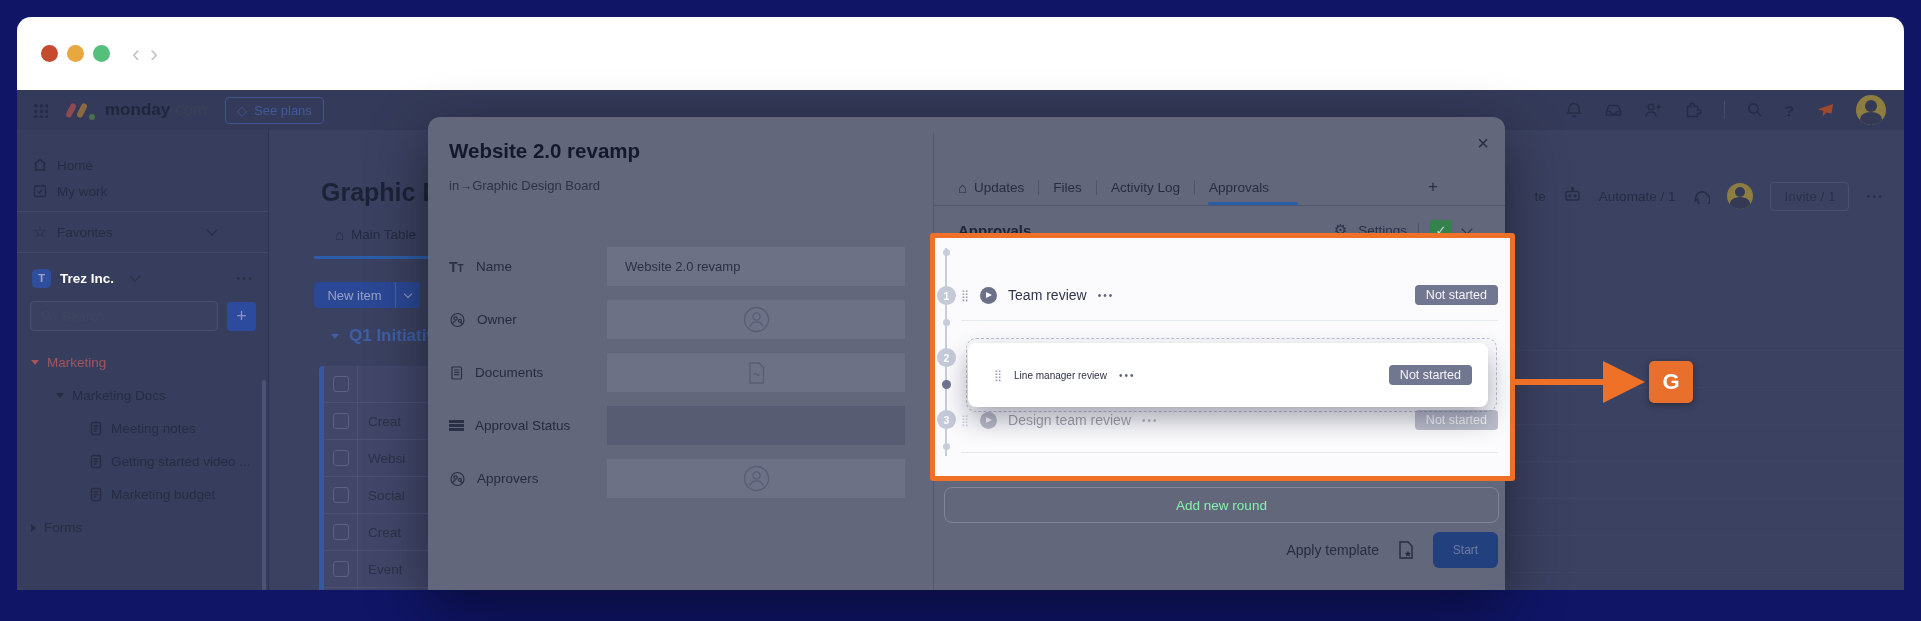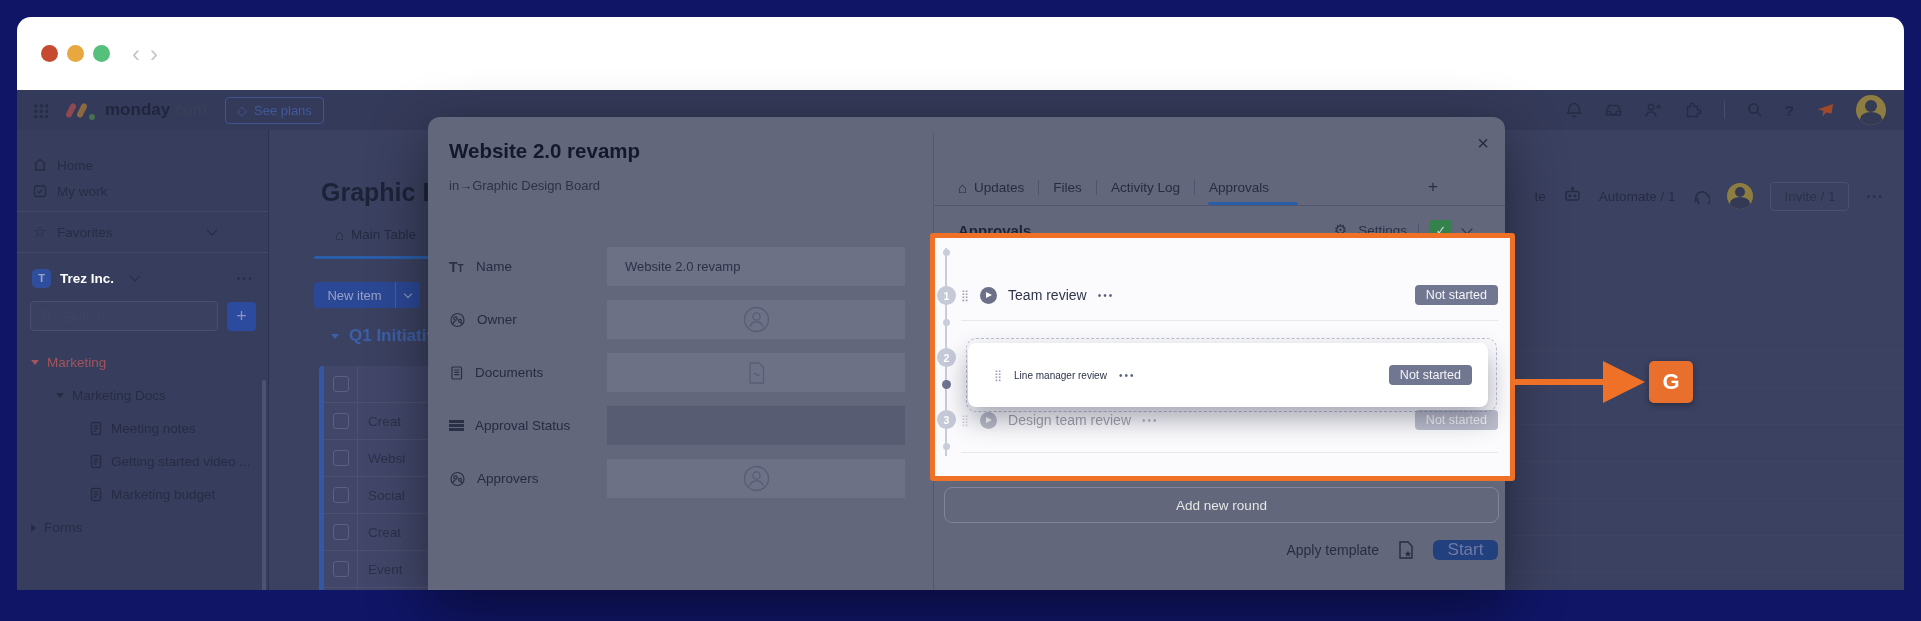--- a/index.html
+++ b/index.html
@@ -103,23 +103,23 @@
   .m-tab{display:flex;align-items:center;gap:7px;}
   .tabsep{width:1px;height:15px;background:#4e5470;}
   .m-tab-underline{position:absolute;left:274px;top:85px;width:90px;height:3px;background:#2b5ea9;border-radius:2px;}
   .tab-add{position:absolute;left:494px;top:60px;font-size:17px;color:#2a2f44;}
   .m-sec{position:absolute;left:0;right:0;top:98px;height:30px;display:flex;align-items:center;padding:0 34px 0 24px;}
   .m-sec-title{font-size:15px;font-weight:700;color:#1f2539;}
   .m-sec-right{margin-left:auto;display:flex;align-items:center;gap:11px;color:#2b3148;font-size:13.5px;}
   .gear-glyph{font-size:15px;}
   .greenbox{width:22px;height:21px;border-radius:3px;background:#35834c;color:#cfd6db;font-size:13px;display:flex;align-items:center;justify-content:center;}
   .m-sec-right .chev{color:#2b3148;margin-top:-2px;}
-  .addround{position:absolute;left:10px;top:370px;width:553px;height:34px;border:1px solid #80859a;border-radius:8px;display:flex;align-items:center;justify-content:center;font-size:13.5px;color:#e5e5e5;}
+  .addround{position:absolute;left:10px;top:370px;width:553px;height:34px;border:1px solid #80859a;border-radius:8px;display:flex;align-items:center;justify-content:center;font-size:13.5px;color:#86efac;}
   .m-bottom{position:absolute;left:0;right:7px;top:415px;height:36px;display:flex;align-items:center;justify-content:flex-end;gap:18px;color:#272d42;font-size:14px;}
-  .startbtn{width:65px;height:20px;background:#23407e;border-radius:6px;color:#6e7aa4;font-size:17px;display:flex;align-items:center;justify-content:center;}
+  .startbtn{width:65px;height:36px;background:#23407e;border-radius:6px;color:#6e7aa4;font-size:12px;display:flex;align-items:center;justify-content:center;}
   
   .hl-box{position:absolute;left:930px;top:233px;width:585px;height:248px;box-sizing:border-box;border:5px solid #ee7127;border-radius:3px;background:#fbfbfd;z-index:50;}
   .hl-inner{position:relative;width:100%;height:100%;}
   .tl-line{position:absolute;left:10px;top:10px;width:2px;height:208px;background:#c9cdd9;}
   .tl-dot{position:absolute;left:8px;width:7px;height:7px;border-radius:50%;background:#c9cdd9;}
   .tl-dot.dark{left:7px;width:9px;height:9px;background:#6e7390;}
   .tl-num{position:absolute;left:2px;width:19px;height:19px;border-radius:50%;background:#c6cad8;color:#ffffff;font-size:10.5px;font-weight:700;display:flex;align-items:center;justify-content:center;}
   .round-row{position:absolute;left:26px;right:12px;height:38px;display:flex;align-items:center;gap:11px;}
   .drag{color:#99a0b4;font-size:11px;line-height:1;}
   .play{width:17px;height:17px;border-radius:50%;background:#6c7189;display:flex;align-items:center;justify-content:center;flex:none;}

